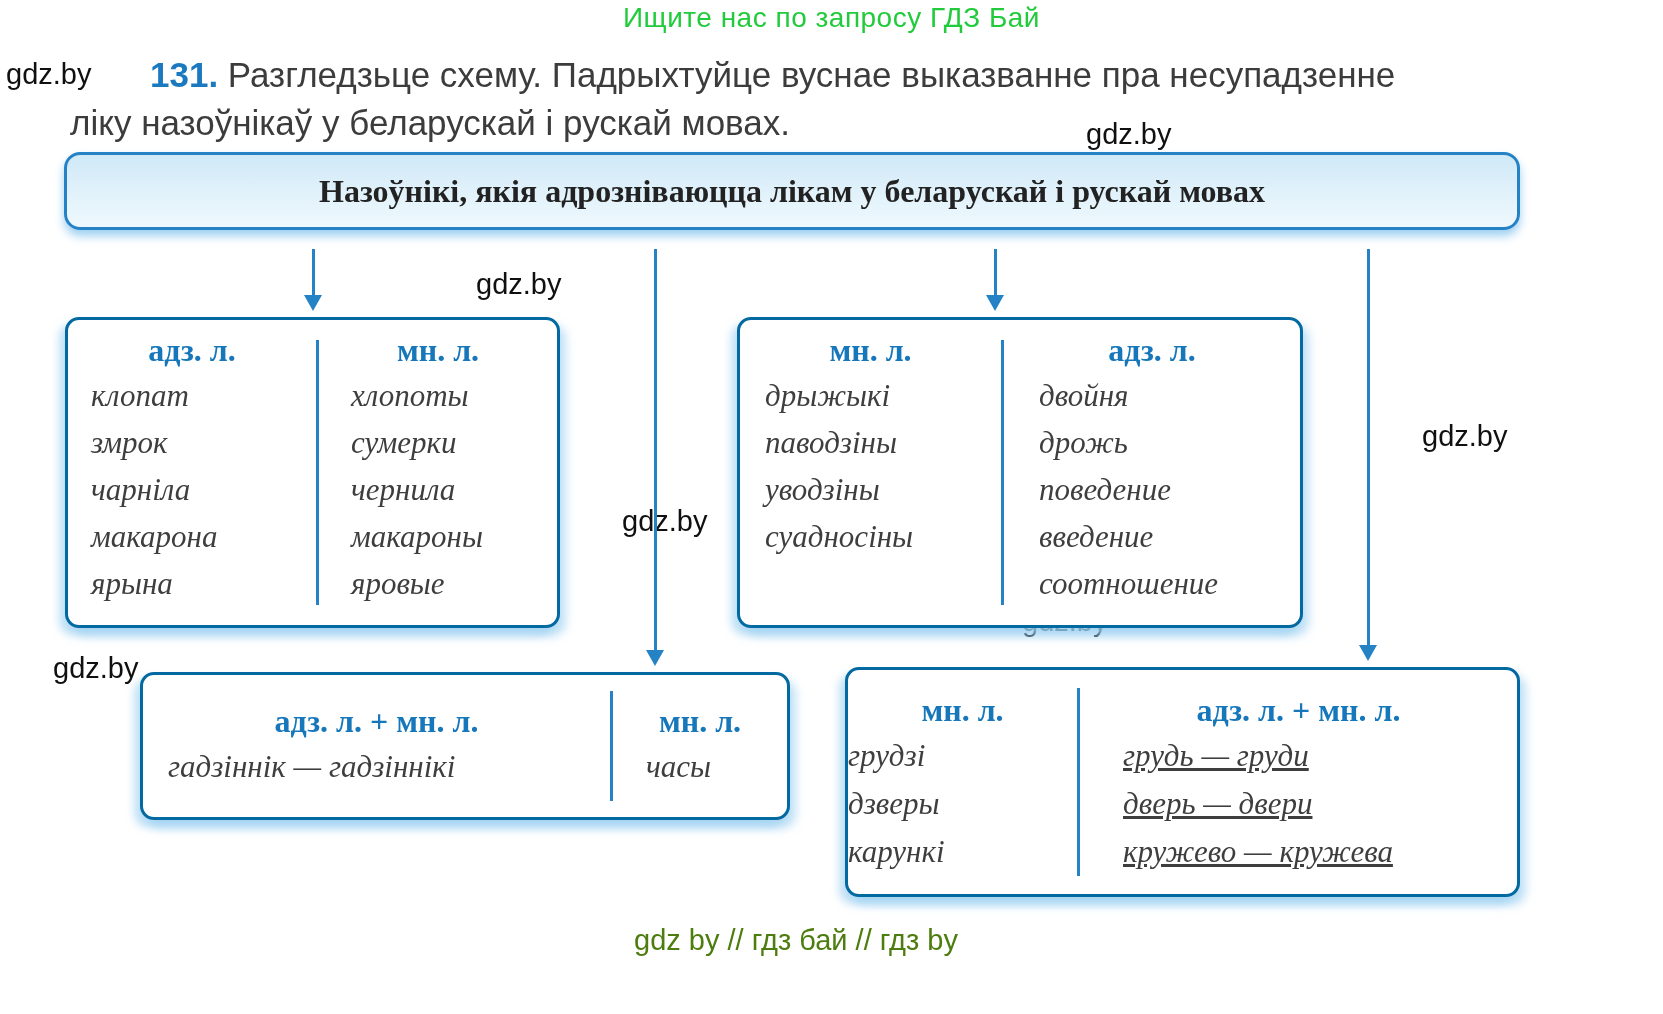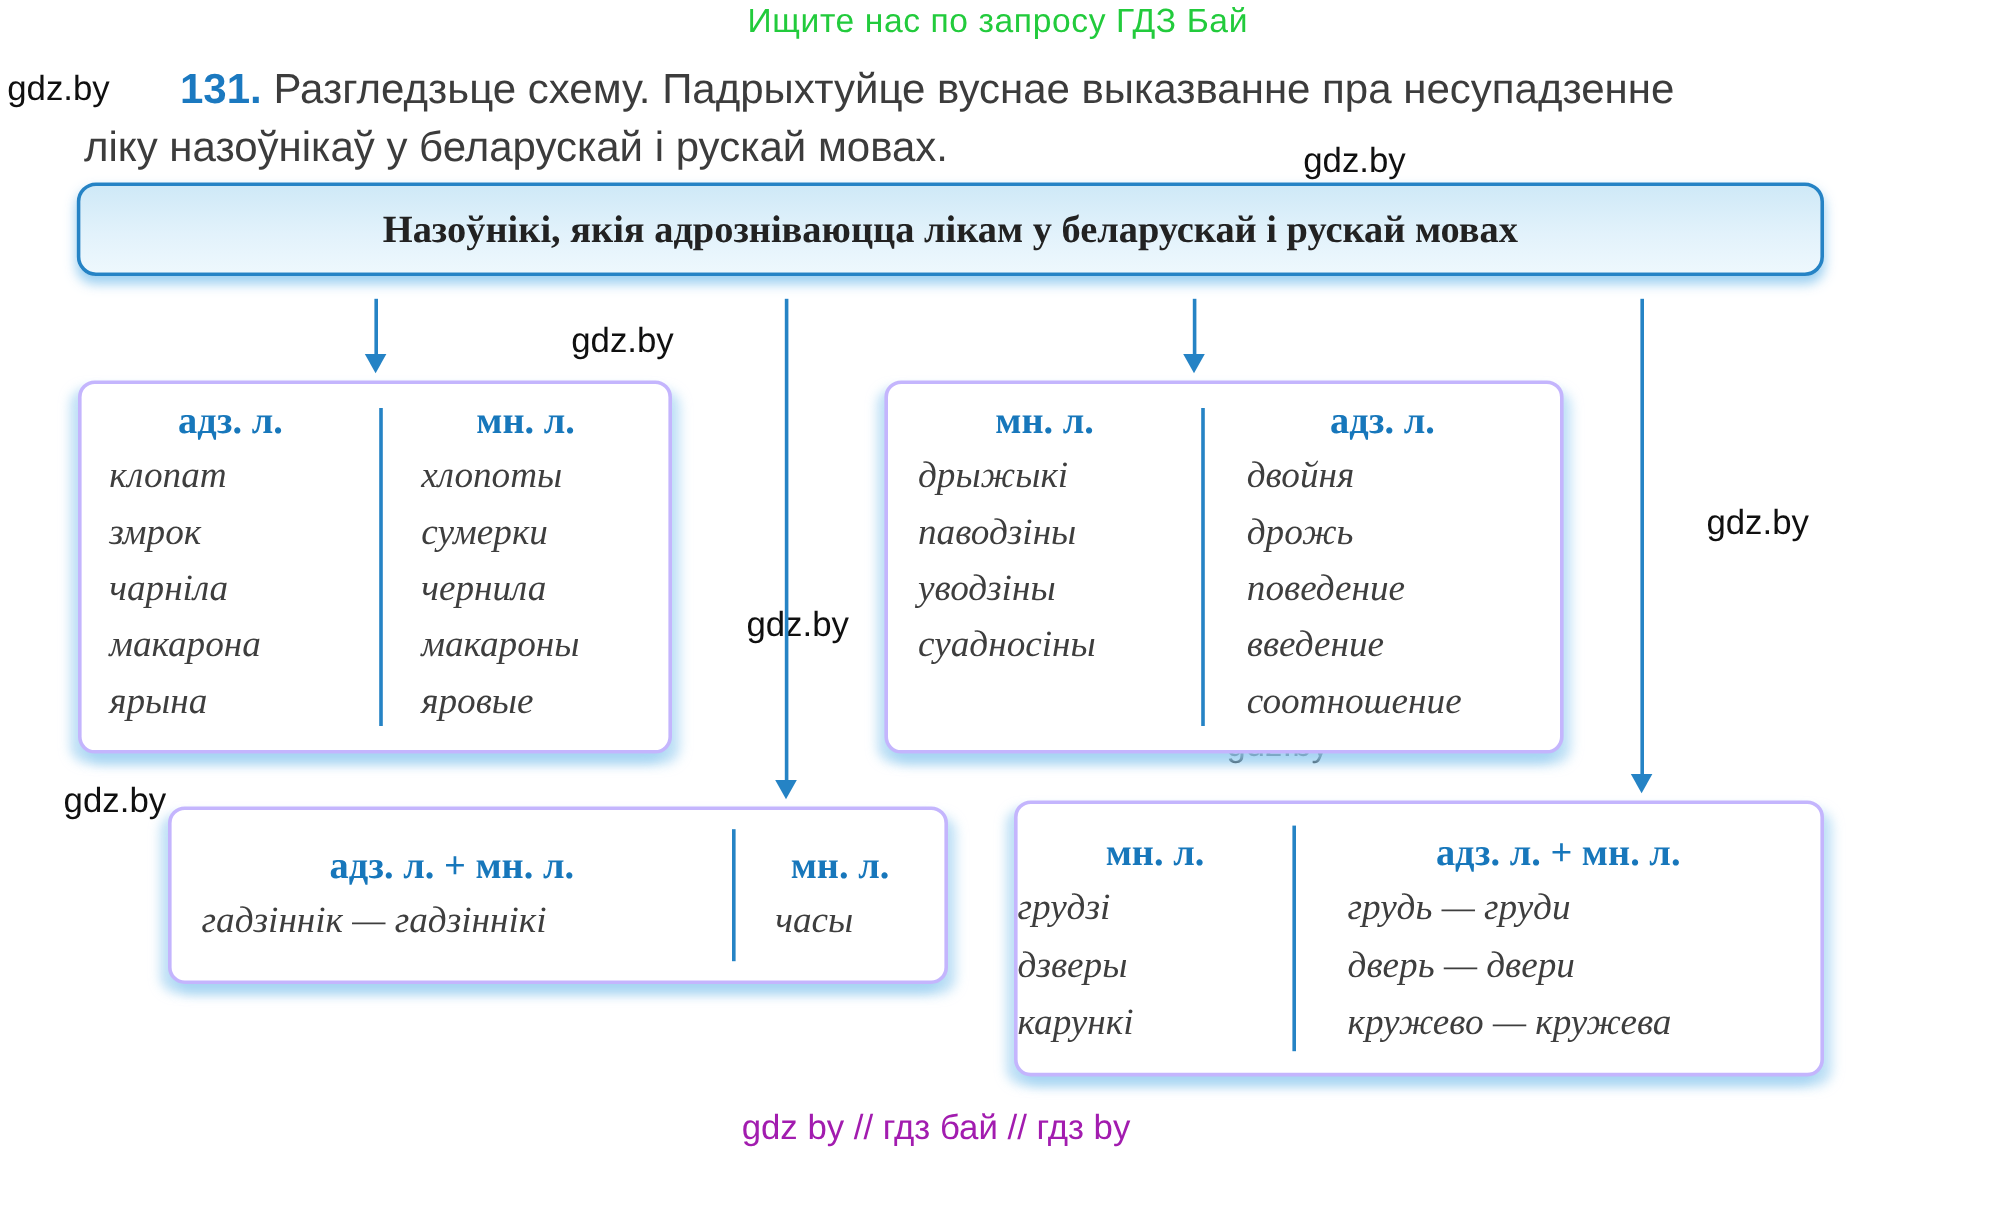--- a/index.html
+++ b/index.html
@@ -49,21 +49,21 @@
     border-top:16px solid #2583c5;
   }
   .a1 { left:312px;  top:249px; height:47px;  }
   .a2 { left:654px;  top:249px; height:402px; }
   .a3 { left:994px;  top:249px; height:47px;  }
   .a4 { left:1367px; top:249px; height:397px; }
 
   
   .wbox {
     position:absolute; box-sizing:border-box; background:#ffffff;
-    border:3px solid #c4b5fd; border-radius:14px;
+    border:3px solid #0369a1; border-radius:14px;
     box-shadow:-6px 7px 9px rgba(150,205,240,0.6), 6px 8px 10px rgba(150,205,240,0.6);
     display:flex; align-items:stretch;
   }
   .wcol { box-sizing:border-box; display:flex; flex-direction:column; }
   .whdr {
     font-family:"Liberation Serif", serif; font-weight:bold; font-size:32px;
     color:#1777bb; text-align:center; height:44px; line-height:44px; white-space:nowrap;
   }
   .witems { font-family:"Liberation Serif", serif; font-style:italic; font-size:31px; color:#3e3e3e; }
   .witems div { line-height:47px; white-space:nowrap; }
@@ -84,30 +84,30 @@
   .box3 .c1 { width:467px; } .box3 .c2 { flex:1; }
   .box4 .c1 { width:229px; } .box4 .c2 { flex:1; }
 
   .box1 .c1 .witems { padding-left:23px; }
   .box1 .c2 .witems { padding-left:32px; }
   .box2 .c1 .witems { padding-left:25px; }
   .box2 .c2 .witems { padding-left:35px; }
   .box3 .c1 .witems { padding-left:25px; }
   .box3 .c2 .witems { padding-left:33px; }
   .box4 .c1 .witems { }
-  .box4 .c2 .witems { padding-left:43px; }
+  .box4 .c2 .witems { padding-left:43px;text-decoration:underline; }
 
   .box1 .vdiv, .box2 .vdiv { margin:20px 0; }
   .box3 .vdiv { margin:16px 0; }
   .box4 .vdiv { margin:18px 0; }
 
   
   .footer {
-    position:absolute; top:924px; left:0; width:1560px; text-align:center;
-    font-size:29px; color:#a21caf;
+    position:absolute; top:924px; left:16px; width:1560px; text-align:center;
+    font-size:29px; color:#4d7c0f;
   }
 </style>
 </head>
 <body>
 
 <div class="page">
 
   <div class="promo">Ищите нас по запросу ГДЗ Бай</div>
 
   <span class="wm wm1">gdz.by</span>

